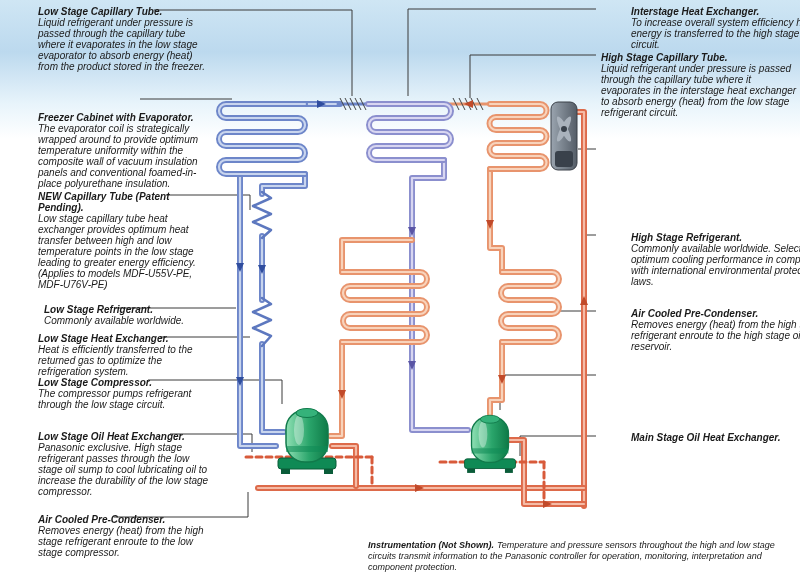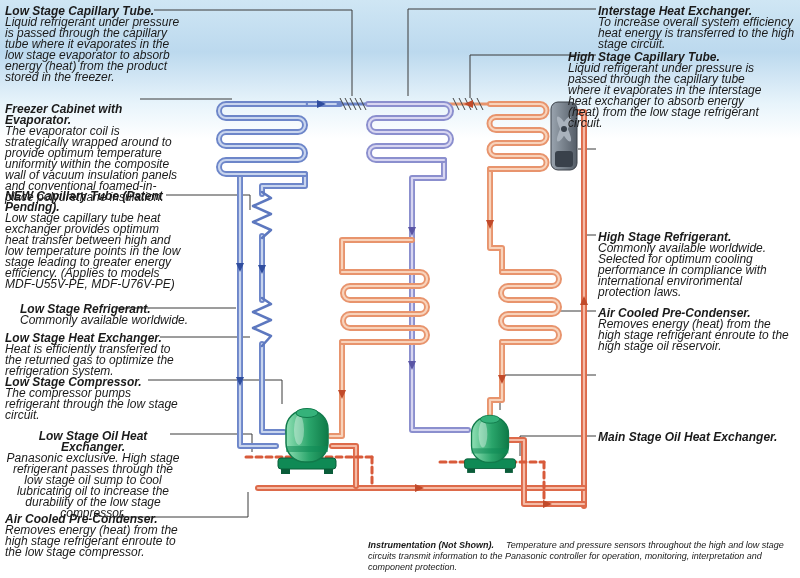--- a/index.html
+++ b/index.html
@@ -4,25 +4,25 @@
 <style>
   html,body{margin:0;padding:0;}
   #screen{
     position:relative;
     width:800px;height:578px;
     overflow:hidden;
     background:linear-gradient(180deg,#cfe6f4 0%,#bcd9ee 9%,#e8f4fb 18%,#ffffff 24%,#ffffff 100%);
     font-family:"Liberation Sans",sans-serif;
     color:#1a1a1a;
   }
-  .callout{position:absolute;font-style:italic;font-size:12px;line-height:11px;}
+  .callout{position:absolute;font-style:italic;font-size:10px;line-height:11px;margin-left:33px;}
   .c-title{display:block;font-weight:bold;}
   .c-body{display:block;}
   .footnote{position:absolute;font-style:italic;font-size:9px;line-height:11px;}
-  .fn-title{font-weight:bold;margin-right:12px;font-style:italic;}
+  .fn-title{font-weight:bold;margin-right:3px;font-style:italic;}
   svg{position:absolute;left:0;top:0;}
   .leader{fill:none;stroke:#3b3b3b;stroke-width:1;}
   .tube{fill:none;stroke-width:6;stroke-linecap:round;stroke-linejoin:round;}
   .tube-core{fill:none;stroke-width:2.2;stroke-linecap:round;stroke-linejoin:round;opacity:.95;}
   .thin{fill:none;stroke-width:3;stroke-linecap:round;}
   .zig{fill:none;stroke-width:2.5;stroke-linecap:round;stroke-linejoin:round;stroke:#5d78bf;}
   .tick{stroke:#444;stroke-width:1;}
   .oil{fill:none;stroke:#d85a3a;stroke-width:3;stroke-dasharray:6 4;stroke-linecap:round;}
 </style>
 </head>
@@ -178,41 +178,41 @@
         <ellipse cx="0" cy="-8" rx="3.5" ry="14" fill="#aab3bd" transform="rotate(-27 0 -8)"></ellipse>
         <circle cx="0" cy="-8" r="3" fill="#39414b"></circle>
       </g>
     </g>
   </svg>
 
   <div class="callout" style="left:5px;top:6px;width:176px;">
     <span class="c-title">Low Stage Capillary Tube.</span>
     <span class="c-body">Liquid refrigerant under pressure is passed through the capillary tube where it evaporates in the low stage evaporator to absorb energy (heat) from the product stored in the freezer.</span>
   </div>
-  <div class="callout" style="left:5px;top:104px;width:176px;">
+  <div class="callout" style="left:5px;top:112px;width:176px;">
     <span class="c-title">Freezer Cabinet with Evaporator.</span>
     <span class="c-body">The evaporator coil is strategically wrapped around to provide optimum temperature uniformity within the composite wall of vacuum insulation panels and conventional foamed-in-place polyurethane insulation.</span>
   </div>
   <div class="callout" style="left:5px;top:191px;width:176px;">
     <span class="c-title">NEW Capillary Tube (Patent Pending).</span>
     <span class="c-body">Low stage capillary tube heat exchanger provides optimum heat transfer between high and low temperature points in the low stage leading to greater energy efficiency. (Applies to models MDF-U55V-PE, MDF-U76V-PE)</span>
   </div>
-  <div class="callout" style="left:20px;top:304px;width:176px;">
+  <div class="callout" style="left:11px;top:304px;width:176px;">
     <span class="c-title">Low Stage Refrigerant.</span>
     <span class="c-body">Commonly available worldwide.</span>
   </div>
   <div class="callout" style="left:5px;top:333px;width:176px;">
     <span class="c-title">Low Stage Heat Exchanger.</span>
     <span class="c-body">Heat is efficiently transferred to the returned gas to optimize the refrigeration system.</span>
   </div>
   <div class="callout" style="left:5px;top:377px;width:176px;">
     <span class="c-title">Low Stage Compressor.</span>
     <span class="c-body">The compressor pumps refrigerant through the low stage circuit.</span>
   </div>
-  <div class="callout" style="left:5px;top:431px;width:176px;text-align:center;">
+  <div class="callout" style="left:5px;top:431px;width:176px;">
     <span class="c-title">Low Stage Oil Heat Exchanger.</span>
     <span class="c-body">Panasonic exclusive. High stage refrigerant passes through the low stage oil sump to cool lubricating oil to increase the durability of the low stage compressor.</span>
   </div>
   <div class="callout" style="left:5px;top:514px;width:176px;">
     <span class="c-title">Air Cooled Pre-Condenser.</span>
     <span class="c-body">Removes energy (heat) from the high stage refrigerant enroute to the low stage compressor.</span>
   </div>
 
   <div class="callout" style="left:598px;top:6px;width:198px;">
     <span class="c-title">Interstage Heat Exchanger.</span>

